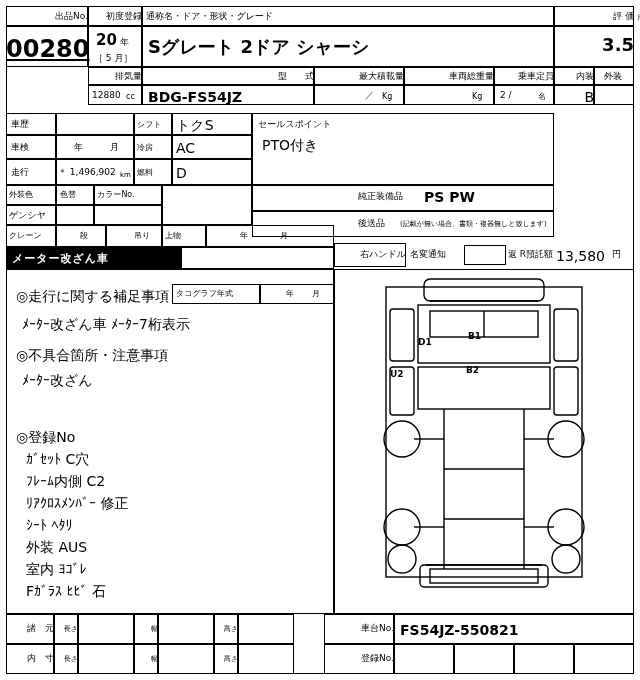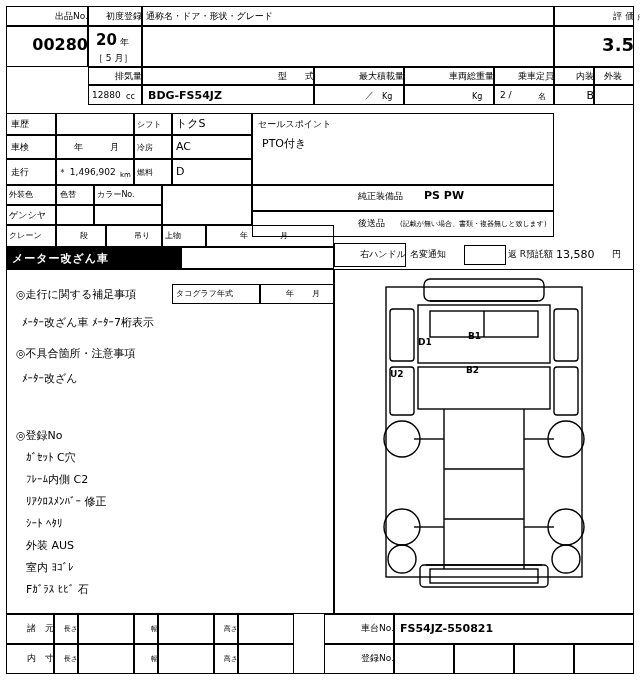--- a/index.html
+++ b/index.html
@@ -9,24 +9,24 @@
     font-family:"DejaVu Sans", sans-serif;
     color:#000;
     -webkit-font-smoothing:none;
   }
   .sheet{position:relative;width:640px;height:680px;box-sizing:border-box;}
   .bx{position:absolute;box-sizing:border-box;border:1px solid #000;}
   .tx{position:absolute;white-space:pre;line-height:1;}
   .sm{font-size:9px;}
   .xs{font-size:8px;}
   .tiny{font-size:7px;}
-  .md{font-size:11px;}
+  .md{font-size:14px;}
   .lg{font-size:15px;font-weight:bold;}
   .xl{font-size:18px;font-weight:bold;}
-  .xxl{font-size:16px;font-weight:bold;}
+  .xxl{font-size:24px;font-weight:bold;text-decoration:underline;}
   .b{font-weight:bold;}
   .ctr{text-align:right;}
   .blackbar{position:absolute;background:#000;color:#fff;font-size:11px;font-weight:bold;
             display:flex;align-items:center;padding-left:6px;letter-spacing:1px;}
   svg{display:block;}
 </style>
 </head>
 <body>
 
 <div class="sheet">
@@ -41,20 +41,21 @@
   <div class="bx" style="left:88px;top:6px;width:54px;height:20px;"></div>
   <div class="tx sm ctr" style="left:88px;top:12px;width:54px;">初度登録</div>
   <div class="bx" style="left:88px;top:26px;width:54px;height:41px;"></div>
   <div class="tx lg" style="left:96px;top:33px;">20</div>
   <div class="tx sm" style="left:120px;top:38px;">年</div>
   <div class="tx sm" style="left:94px;top:54px;">［ 5 月］</div>
 
   <div class="bx" style="left:142px;top:6px;width:412px;height:20px;"></div>
   <div class="tx sm" style="left:146px;top:12px;">通称名・ドア・形状・グレード</div>
   <div class="bx" style="left:142px;top:26px;width:412px;height:41px;"></div>
+  <div class="tx xl" style="left:148px;top:38px;">Sグレート 2ドア シャーシ</div>
 
   <div class="bx" style="left:554px;top:6px;width:80px;height:20px;"></div>
   <div class="tx sm ctr" style="left:554px;top:12px;width:92px;">評 価 点</div>
   <div class="bx" style="left:554px;top:26px;width:80px;height:41px;"></div>
   <div class="tx xl ctr" style="left:554px;top:36px;width:80px;">3.5</div>
 
   <div class="bx" style="left:88px;top:67px;width:54px;height:18px;"></div>
   <div class="tx sm ctr" style="left:88px;top:72px;width:54px;">排気量</div>
   <div class="bx" style="left:142px;top:67px;width:172px;height:18px;"></div>
   <div class="tx sm ctr" style="left:142px;top:72px;width:172px;">型　　式</div>

